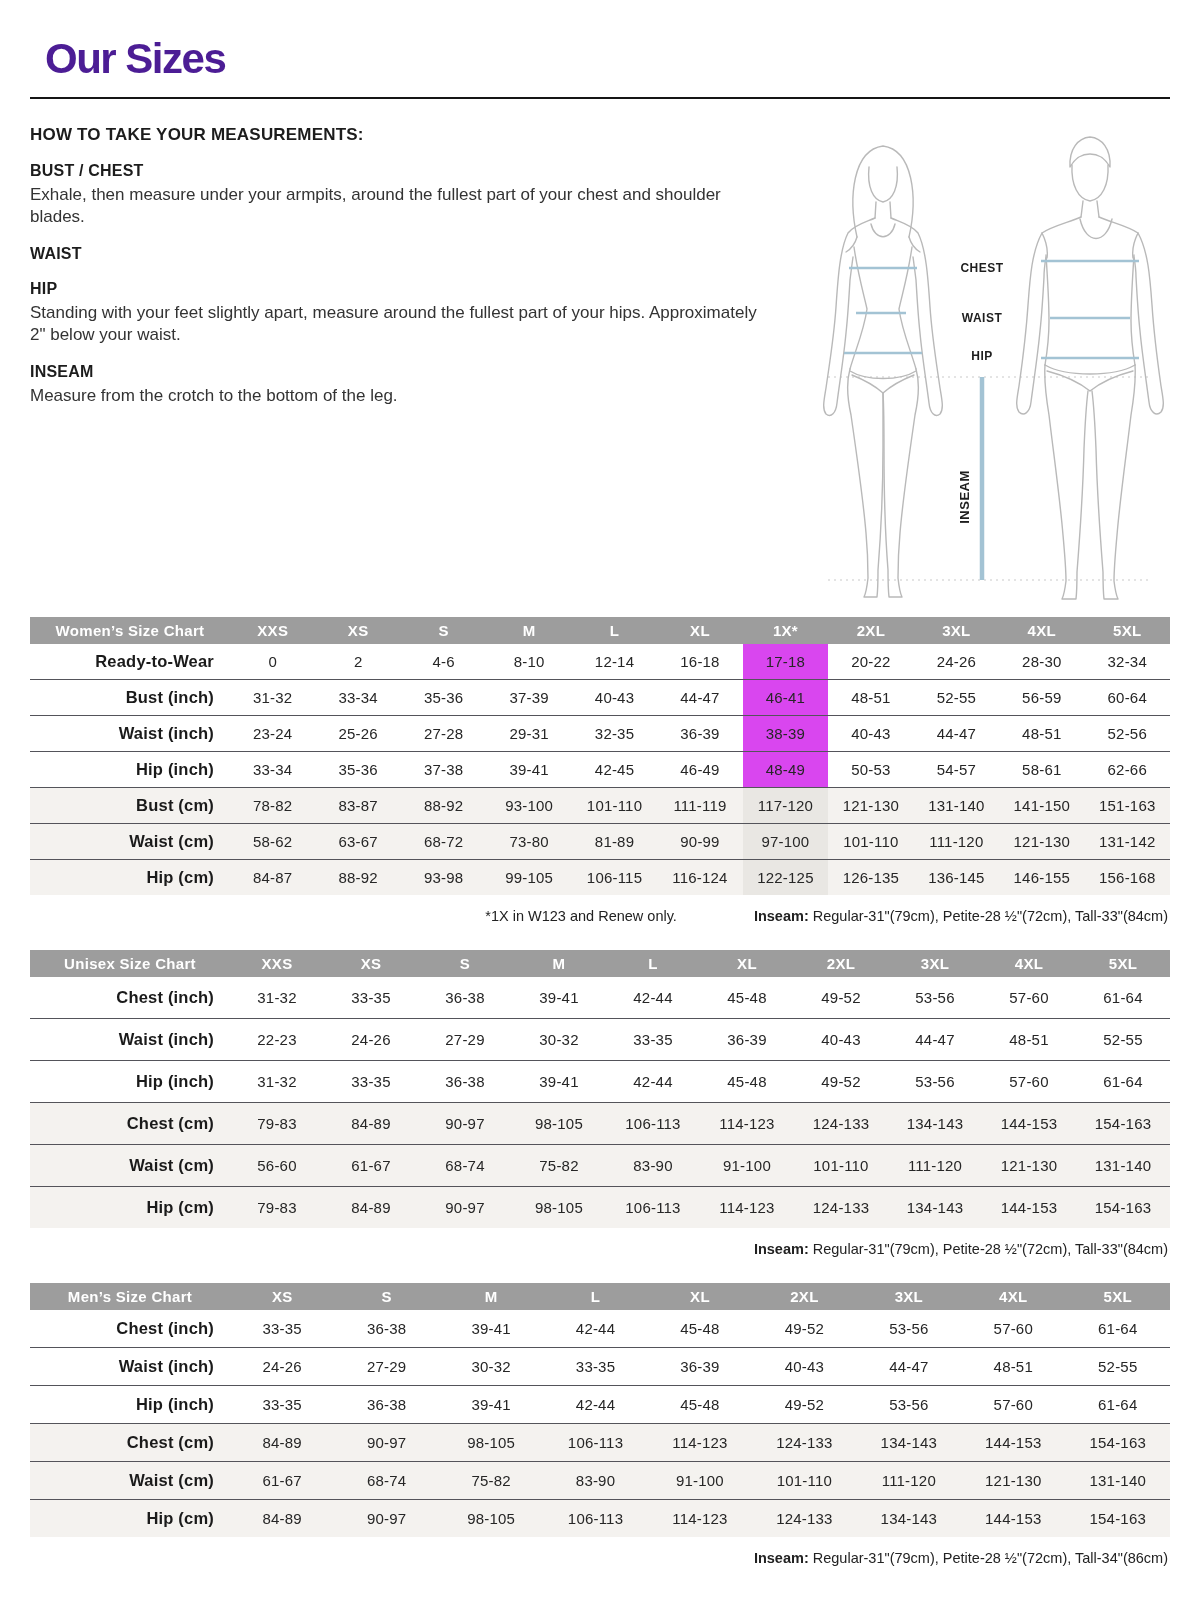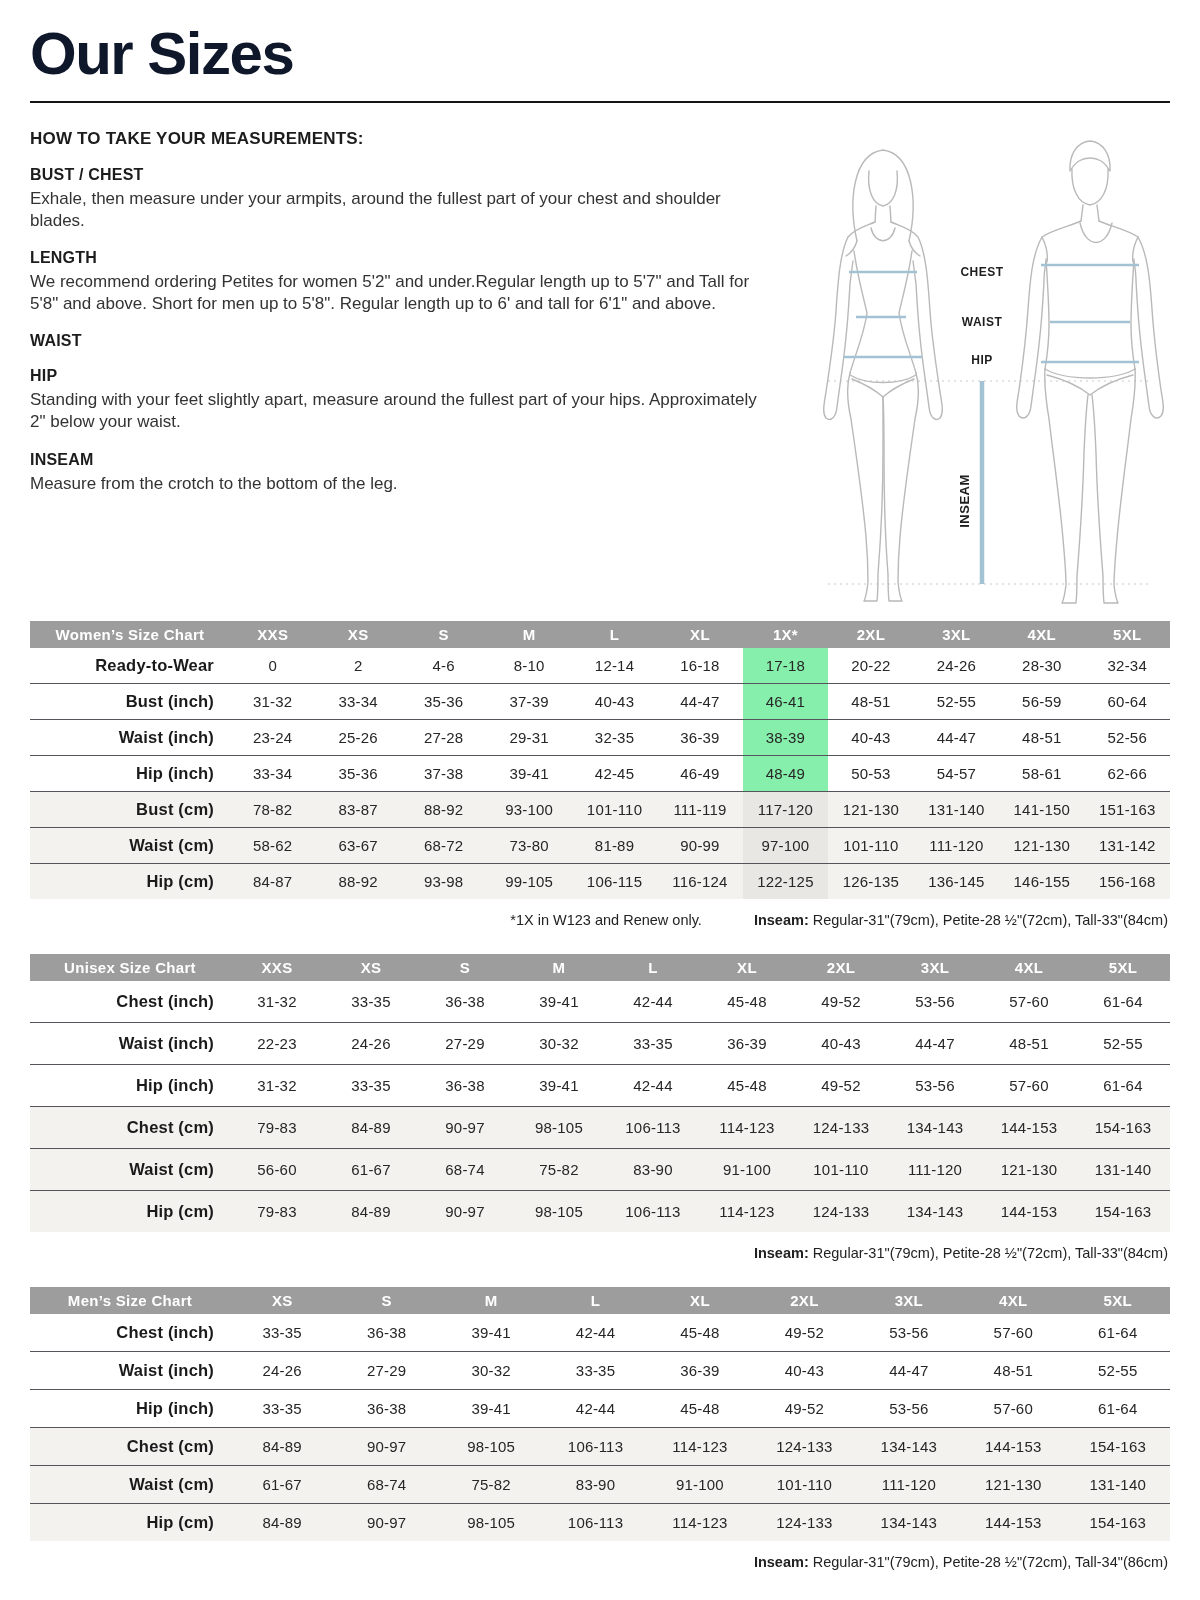--- a/index.html
+++ b/index.html
@@ -4,22 +4,22 @@
 <style>
   html,body { margin:0; padding:0; background:#ffffff; }
   body {
     width:1200px; height:1600px; overflow:hidden;
     font-family:"Liberation Sans", sans-serif; color:#2b2b2b;
     -webkit-font-smoothing:antialiased;
   }
   .page { padding:22px 30px 16px 30px; }
 
   h1.title {
-    margin:0; font-size:60px; line-height:1.05; font-weight:bold;
-    letter-spacing:-1.5px; color:#0f172a;
+    margin:15px; font-size:42px; line-height:1.05; font-weight:bold;
+    letter-spacing:-1.5px; color:#4c1d95;
   }
   .rule { border:none; border-top:2.5px solid #151515; margin:16px 0 26px 0; }
 
   .top { display:flex; align-items:flex-start; }
   .txtcol { width:745px; flex:none; }
   .figcol { flex:1; position:relative; height:478px; }
   .figcol svg { display:block; margin-left:auto; }
 
   h2.howto { margin:0 0 2px 0; font-size:17px; font-weight:bold; color:#1c1c1c; letter-spacing:.2px; }
   .sec h3 { margin:17px 0 4px 0; font-size:16px; font-weight:bold; color:#1c1c1c; letter-spacing:.2px; }
@@ -32,51 +32,47 @@
   }
   table.size-table th.tlabel { width:196px; font-size:15px; }
   table.size-table td {
     text-align:center; font-size:15px; color:#262626; padding:8px 2px; letter-spacing:.2px;
   }
   table.size-table td.rlabel {
     text-align:right; padding-right:16px; font-weight:bold; font-size:16.5px; color:#1a1a1a;
   }
   table.size-table tbody tr:not(:first-child) td { border-top:1.5px solid #54545a; }
   table.size-table tr.shaded td { background:#f4f2ef; }
-  table.size-table td.hl { background:#86efac; }
+  table.size-table td.hl { background:#d946ef; }
   table.size-table tr.shaded td.hl { background:#e9e7e3; }
   table.pad-lg td { padding:11px 2px; }
   table.pad-md td { padding:9px 2px; }
 
   .notes {
-    display:flex; justify-content:flex-end; align-items:baseline; gap:52px;
+    display:flex; justify-content:flex-end; align-items:baseline; gap:77px;
     margin:13px 2px 26px 0; font-size:14.5px; color:#222222;
   }
   .notes .b { font-weight:bold; }
   .mt-tbl { margin-top:14px; }
 </style>
 </head>
 <body>
 
 <div class="page">
 
   <h1 class="title">Our Sizes</h1>
   <hr class="rule">
 
   <div class="top">
     <div class="txtcol">
       <h2 class="howto">HOW TO TAKE YOUR MEASUREMENTS:</h2>
 
       <div class="sec">
         <h3>BUST / CHEST</h3>
         <p>Exhale, then measure under your armpits, around the fullest part of your chest and shoulder blades.</p>
-      </div>
-      <div class="sec">
-        <h3>LENGTH</h3>
-        <p>We recommend ordering Petites for women 5'2" and under.Regular length up to 5'7" and Tall for 5'8" and above. Short for men up to 5'8". Regular length up to 6' and tall for 6'1" and above.</p>
       </div>
       <div class="sec">
         <h3>WAIST</h3>
       </div>
       <div class="sec">
         <h3>HIP</h3>
         <p>Standing with your feet slightly apart, measure around the fullest part of your hips. Approximately 2" below your waist.</p>
       </div>
       <div class="sec">
         <h3>INSEAM</h3>

